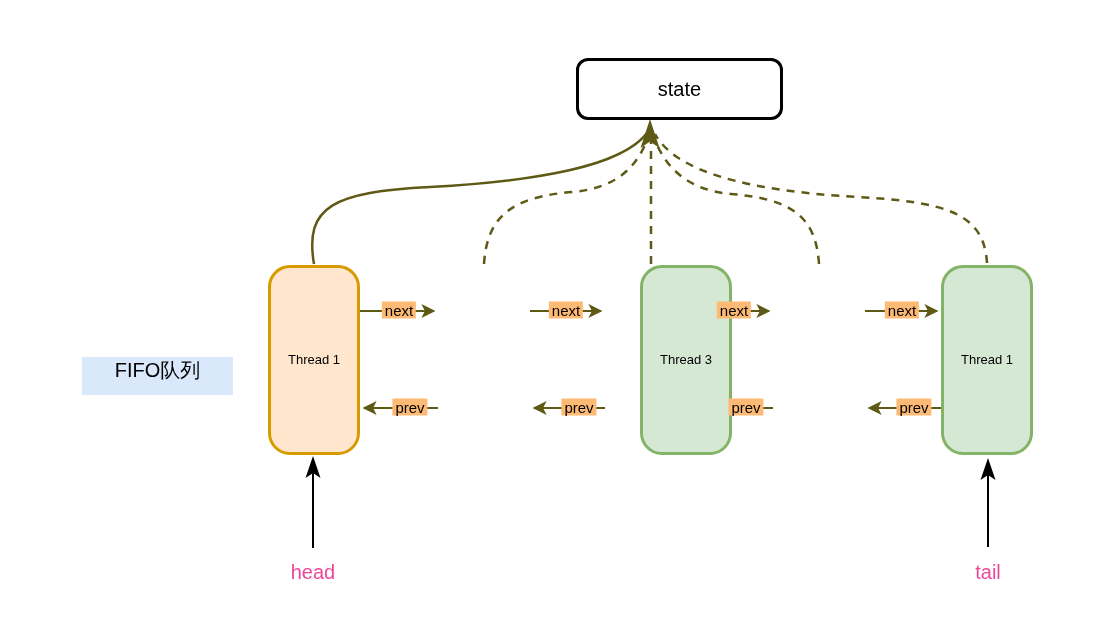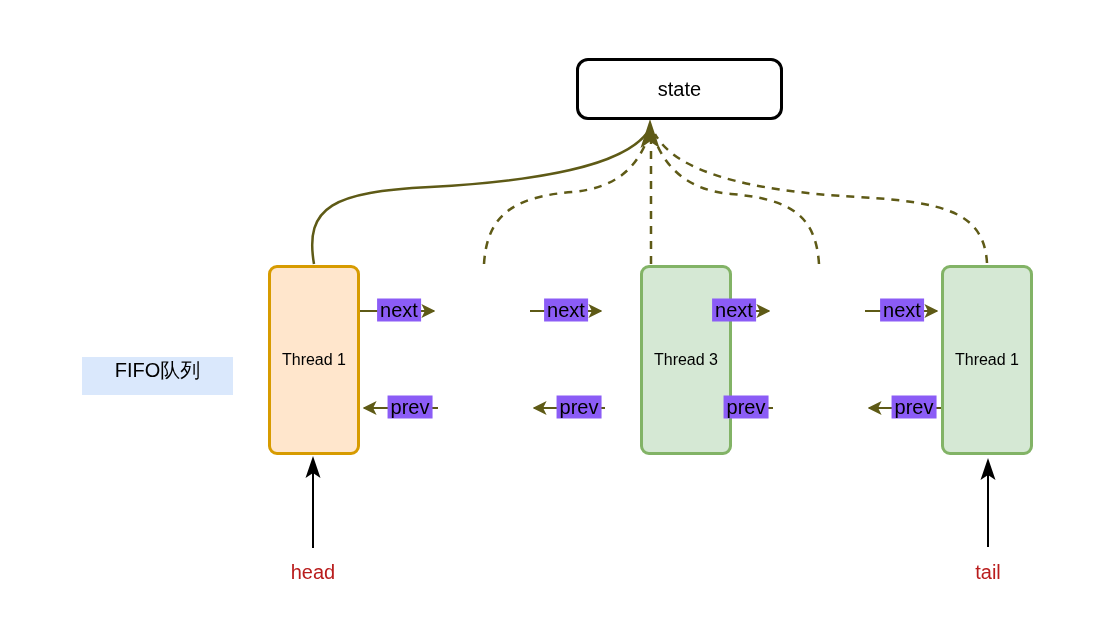--- a/index.html
+++ b/index.html
@@ -51,26 +51,26 @@
     align-items: center;
     justify-content: center;
     font-size: 20px;
     color: #000000;
     margin-left: 28px;
   }
   .thread-box {
     position: absolute;
     top: 265px;
     width: 86px; height: 184px;
-    border-radius: 9px;
+    border-radius: 22px;
     display: flex;
     align-items: center;
     justify-content: center;
     text-align: center;
-    font-size: 16px;
+    font-size: 13px;
     line-height: 1.45;
     color: #000000;
     border: 3px solid var(--node-border);
     background: var(--node-fill);
   }
   .thread-box .lbl { width: 70px; }
   .thread-box.head-node {
     border-color: var(--head-node-border);
     background: var(--head-node-fill);
   }
@@ -86,31 +86,31 @@
     width: 151px; height: 38px;
     background: var(--queue-label-bg);
     display: flex;
     justify-content: center;
     font-size: 20px;
     color: #000000;
   }
   .edge-label {
     position: absolute;
     transform: translate(-50%, -50%);
-    background: #8b5cf6;
+    background: #fdba74;
     padding: 0 3px;
-    font-size: 20px;
+    font-size: 15px;
     color: #000000;
     white-space: nowrap;
   }
   .pointer-label {
     position: absolute;
     transform: translate(-50%, -50%);
     font-size: 20px;
-    color: #b91c1c;
+    color: #ec4899;
     white-space: nowrap;
   }
 </style>
 </head>
 <body>
 
 <div class="canvas">
 
   <svg class="wires" viewBox="0 0 1120 636" xmlns="http://www.w3.org/2000/svg">
     <defs>

